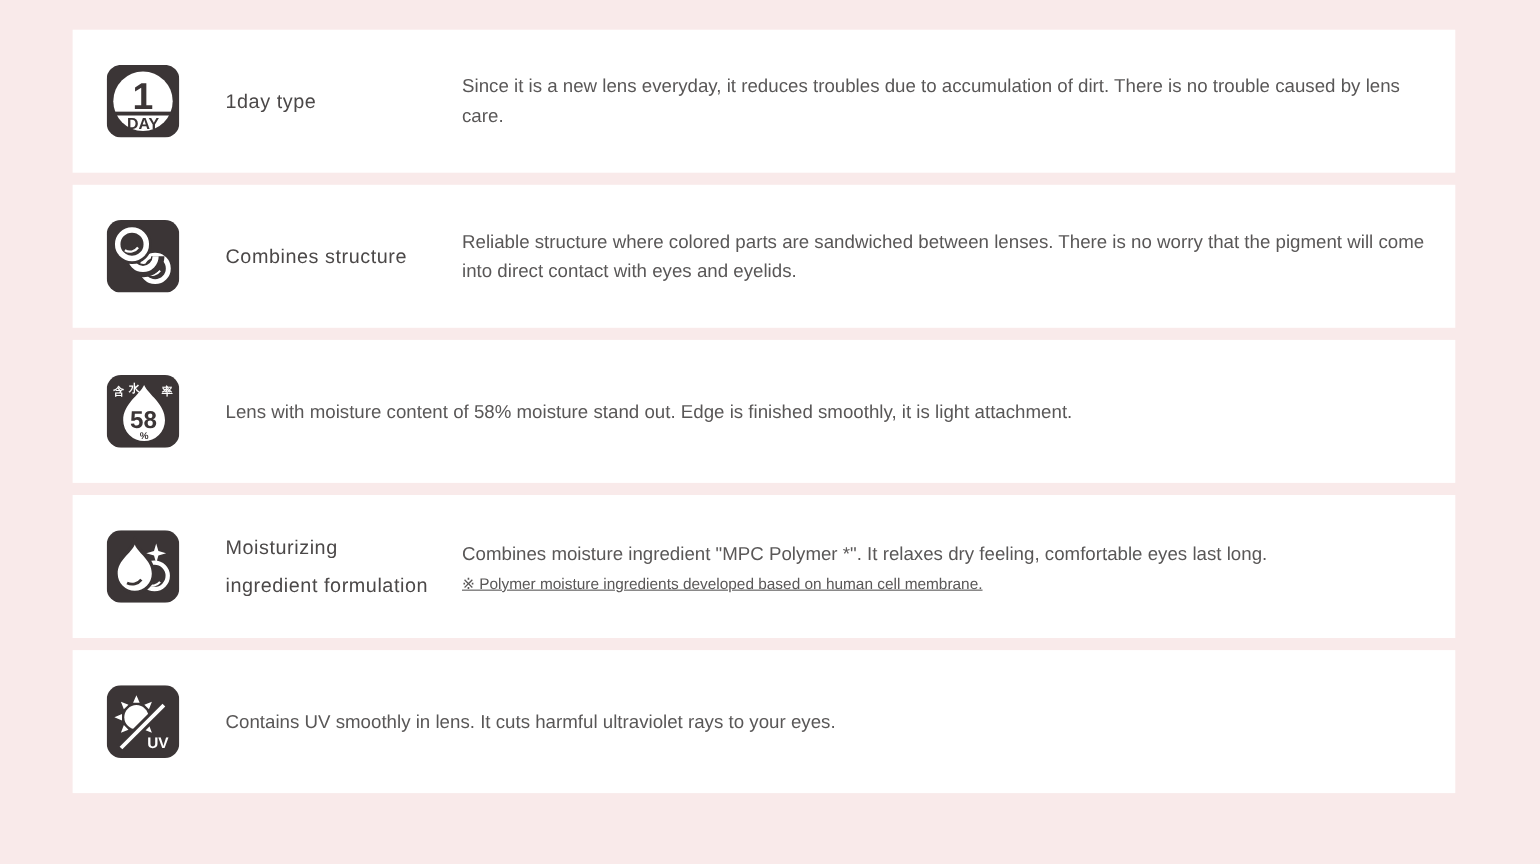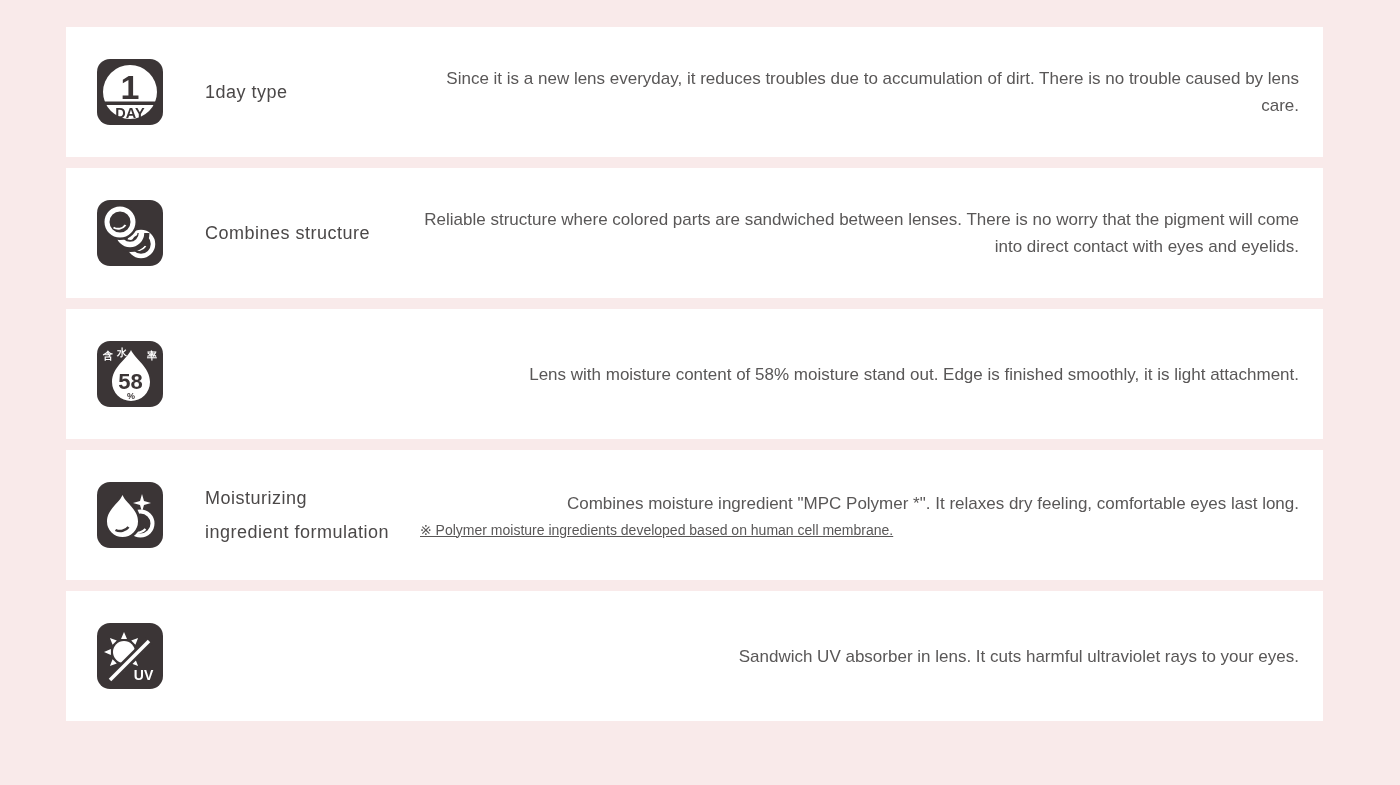--- a/index.html
+++ b/index.html
@@ -19,21 +19,21 @@
   }
   .icon-holder { width: 66px; height: 66px; flex: none; margin-right: 42px; }
   .icon-holder svg { display: block; width: 66px; height: 66px; }
   .title {
     width: 185px; flex: none; margin: 0 30px 0 0;
     font-size: 18px; line-height: 34px; font-weight: 400;
     letter-spacing: 0.5px;
     color: var(--title-color, #4b4848);
   }
   .desc-block { flex: 1; min-width: 0; }
-  .desc { margin: 0; font-size: 17px; line-height: 27px; color: var(--description-color, #595757); text-align: right; }
+  .desc { margin: 0; font-size: 17px; line-height: 27px; color: var(--description-color, #595757); }
   .note { margin: 2px 0 0 0; font-size: 14px; line-height: 22px; color: var(--description-color, #595757); text-decoration: underline; }
   
   .i-bg   { fill: var(--icon-background, #3b3536); }
   .i-fg   { fill: var(--icon-foreground, #ffffff); }
   .i-line { stroke: var(--icon-foreground, #ffffff); fill: none; }
   .i-dark-line { stroke: var(--icon-background, #3b3536); fill: none; }
   .i-dark { fill: var(--icon-background, #3b3536); }
   .i-text { fill: var(--icon-background, #3b3536); font-weight: bold; text-anchor: middle; font-family: "Liberation Sans", sans-serif; }
   .i-text-light { fill: var(--icon-foreground, #ffffff); font-weight: bold; text-anchor: middle; font-family: "Liberation Sans", sans-serif; }
 </style>
@@ -121,18 +121,18 @@
           <svg viewBox="0 0 66 66">
     <rect class="i-bg" width="66" height="66" rx="13"></rect>
     <circle class="i-fg" cx="27" cy="29" r="11"></circle>
     <path class="i-fg" d="M47 29 L40.1 26 L40.1 32 Z M41.1 43.1 L38.4 36.2 L34.2 40.4 Z M27 49 L24 42.2 L30 42.2 Z M12.9 43.1 L19.8 40.4 L15.6 36.2 Z M7 29 L13.9 32 L13.9 26 Z M12.9 14.9 L15.6 21.8 L19.8 17.6 Z M27 9 L30 15.9 L24 15.9 Z M41.1 14.9 L34.2 17.6 L38.4 21.8 Z"></path>
     <line class="i-dark-line" x1="13" y1="57" x2="52" y2="18" stroke-width="9"></line>
     <line class="i-line" x1="13" y1="57" x2="52" y2="18" stroke-width="3.5"></line>
     <text class="i-text-light" x="46.5" y="57" font-size="14">UV</text>
   </svg>
         </div>
     <div class="desc-block">
-      <p class="desc">Sandwich UV absorber in lens. It cuts harmful ultraviolet rays to your eyes.</p>
+      <p class="desc">Contains UV smoothly in lens. It cuts harmful ultraviolet rays to your eyes.</p>
 
     </div>
   </section>
 </div>
 </div>
 
 </body></html>

